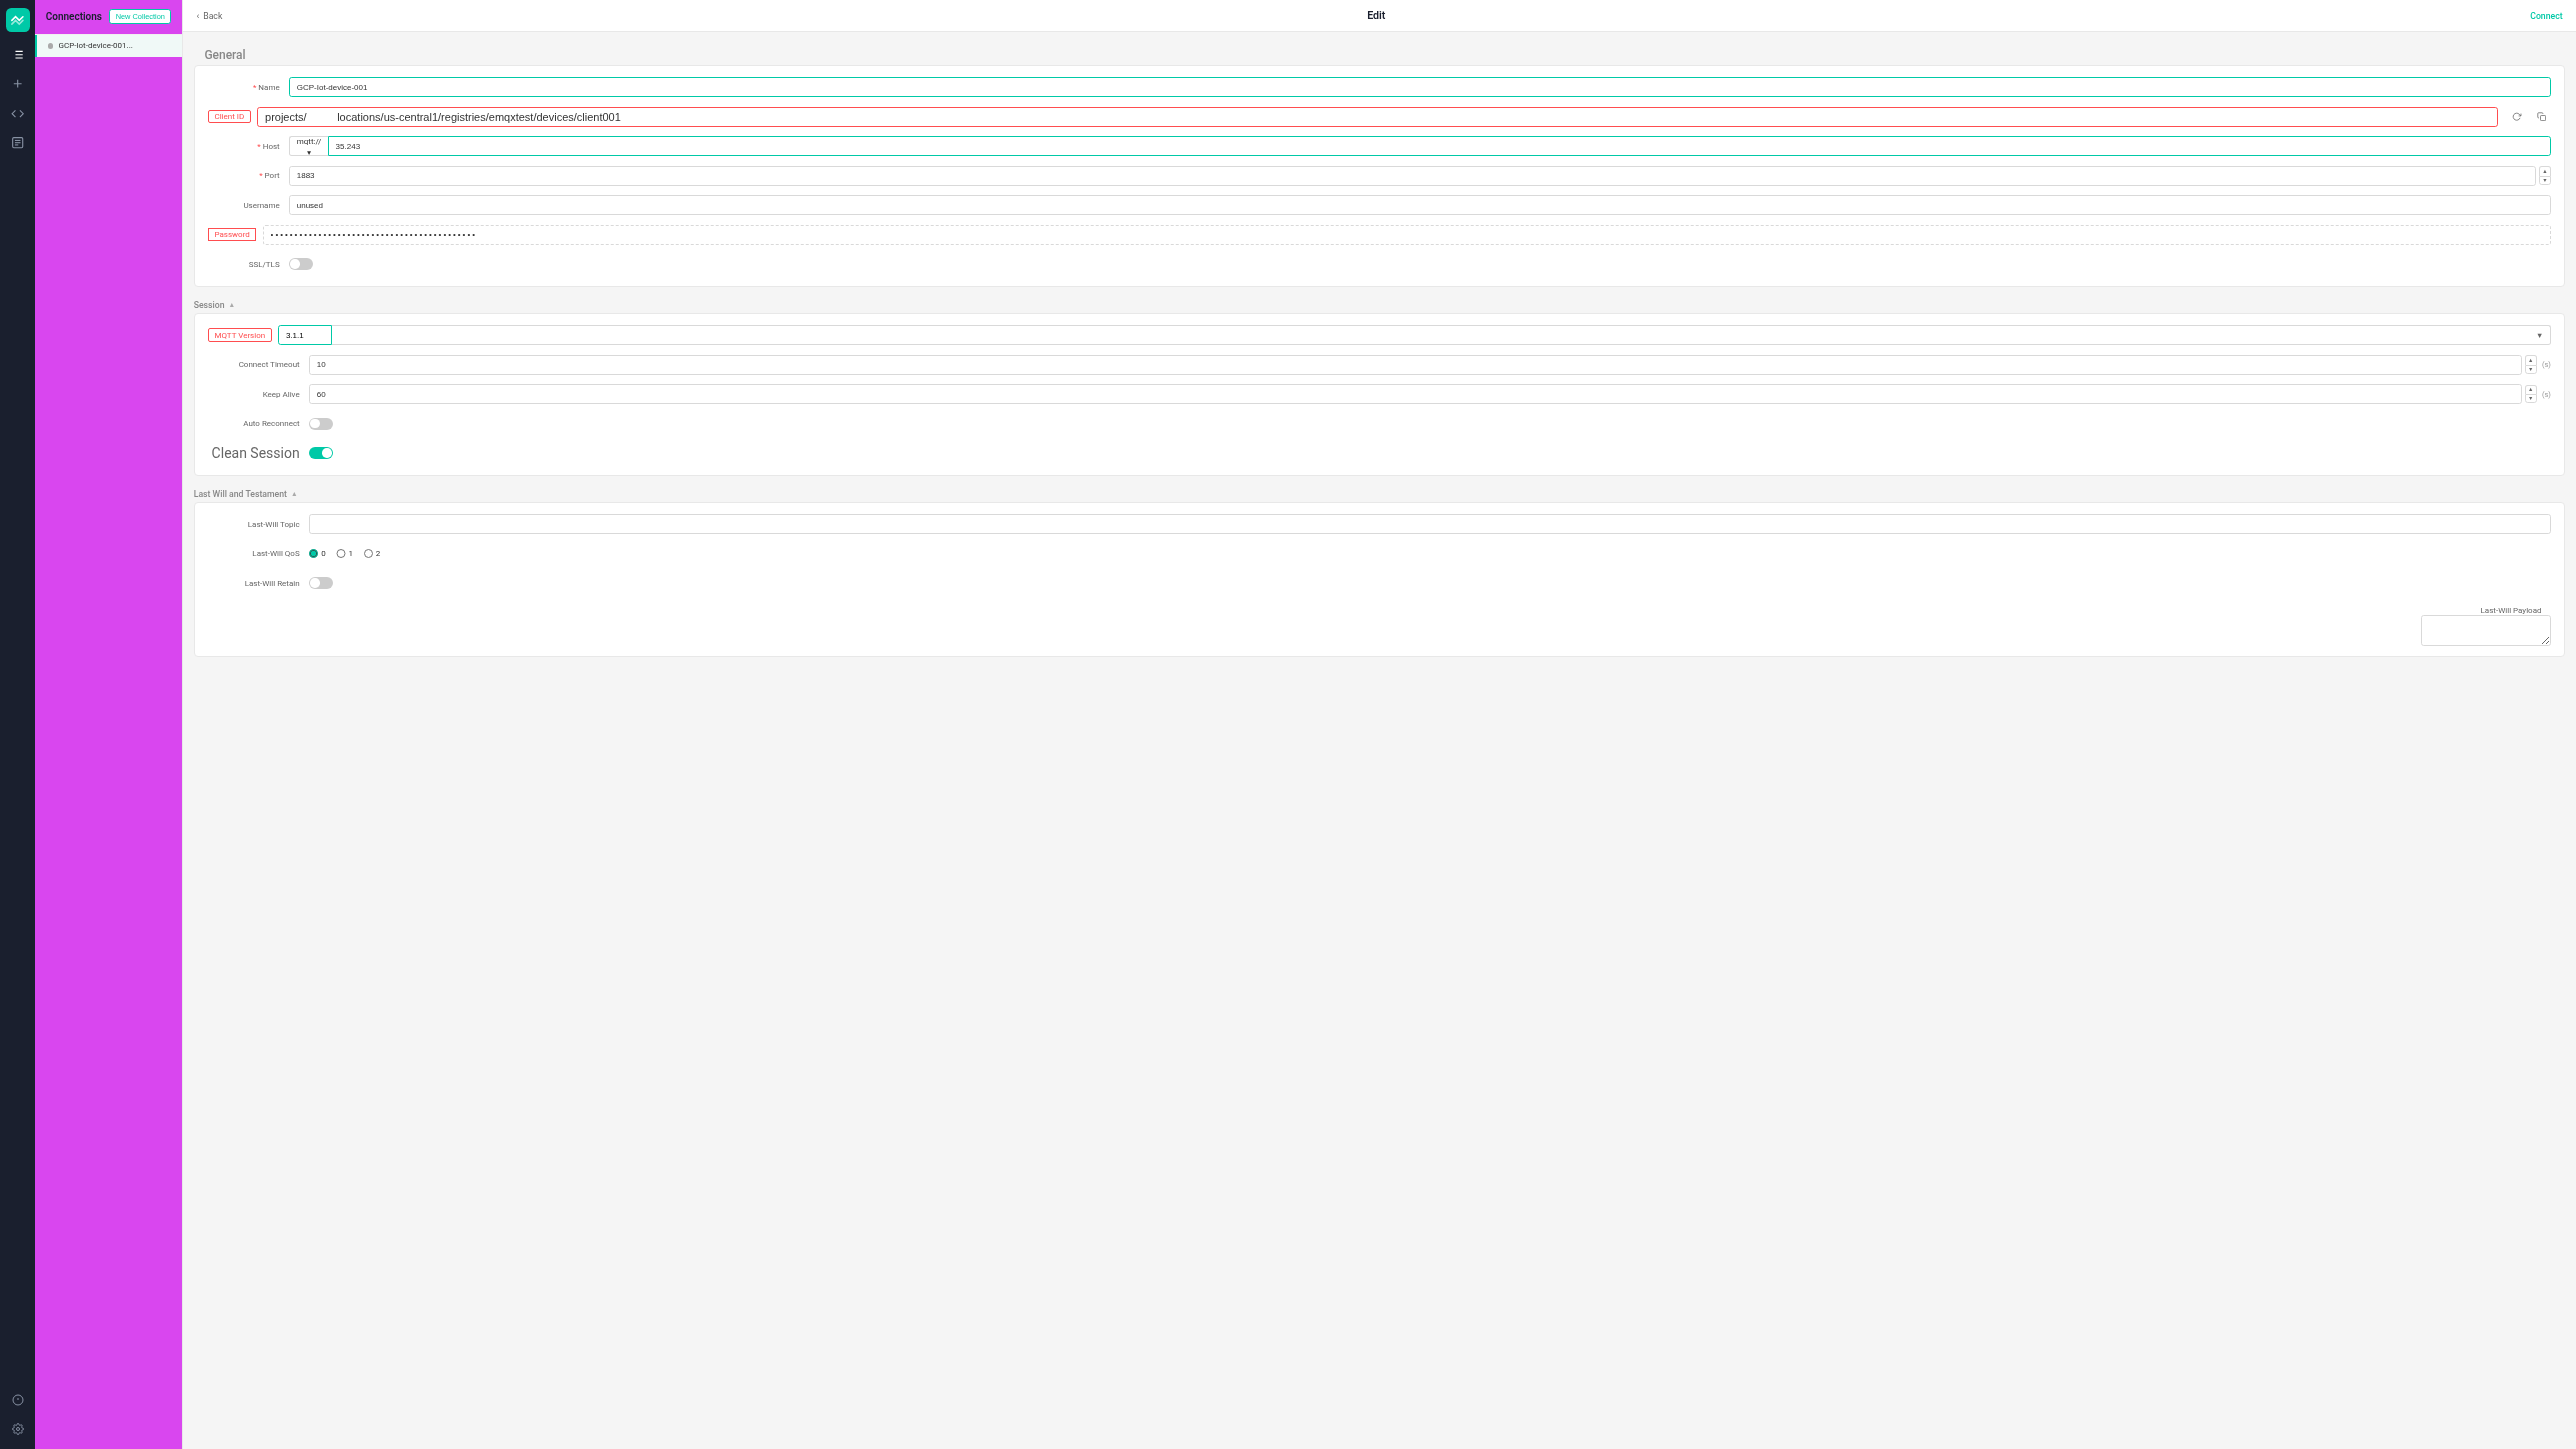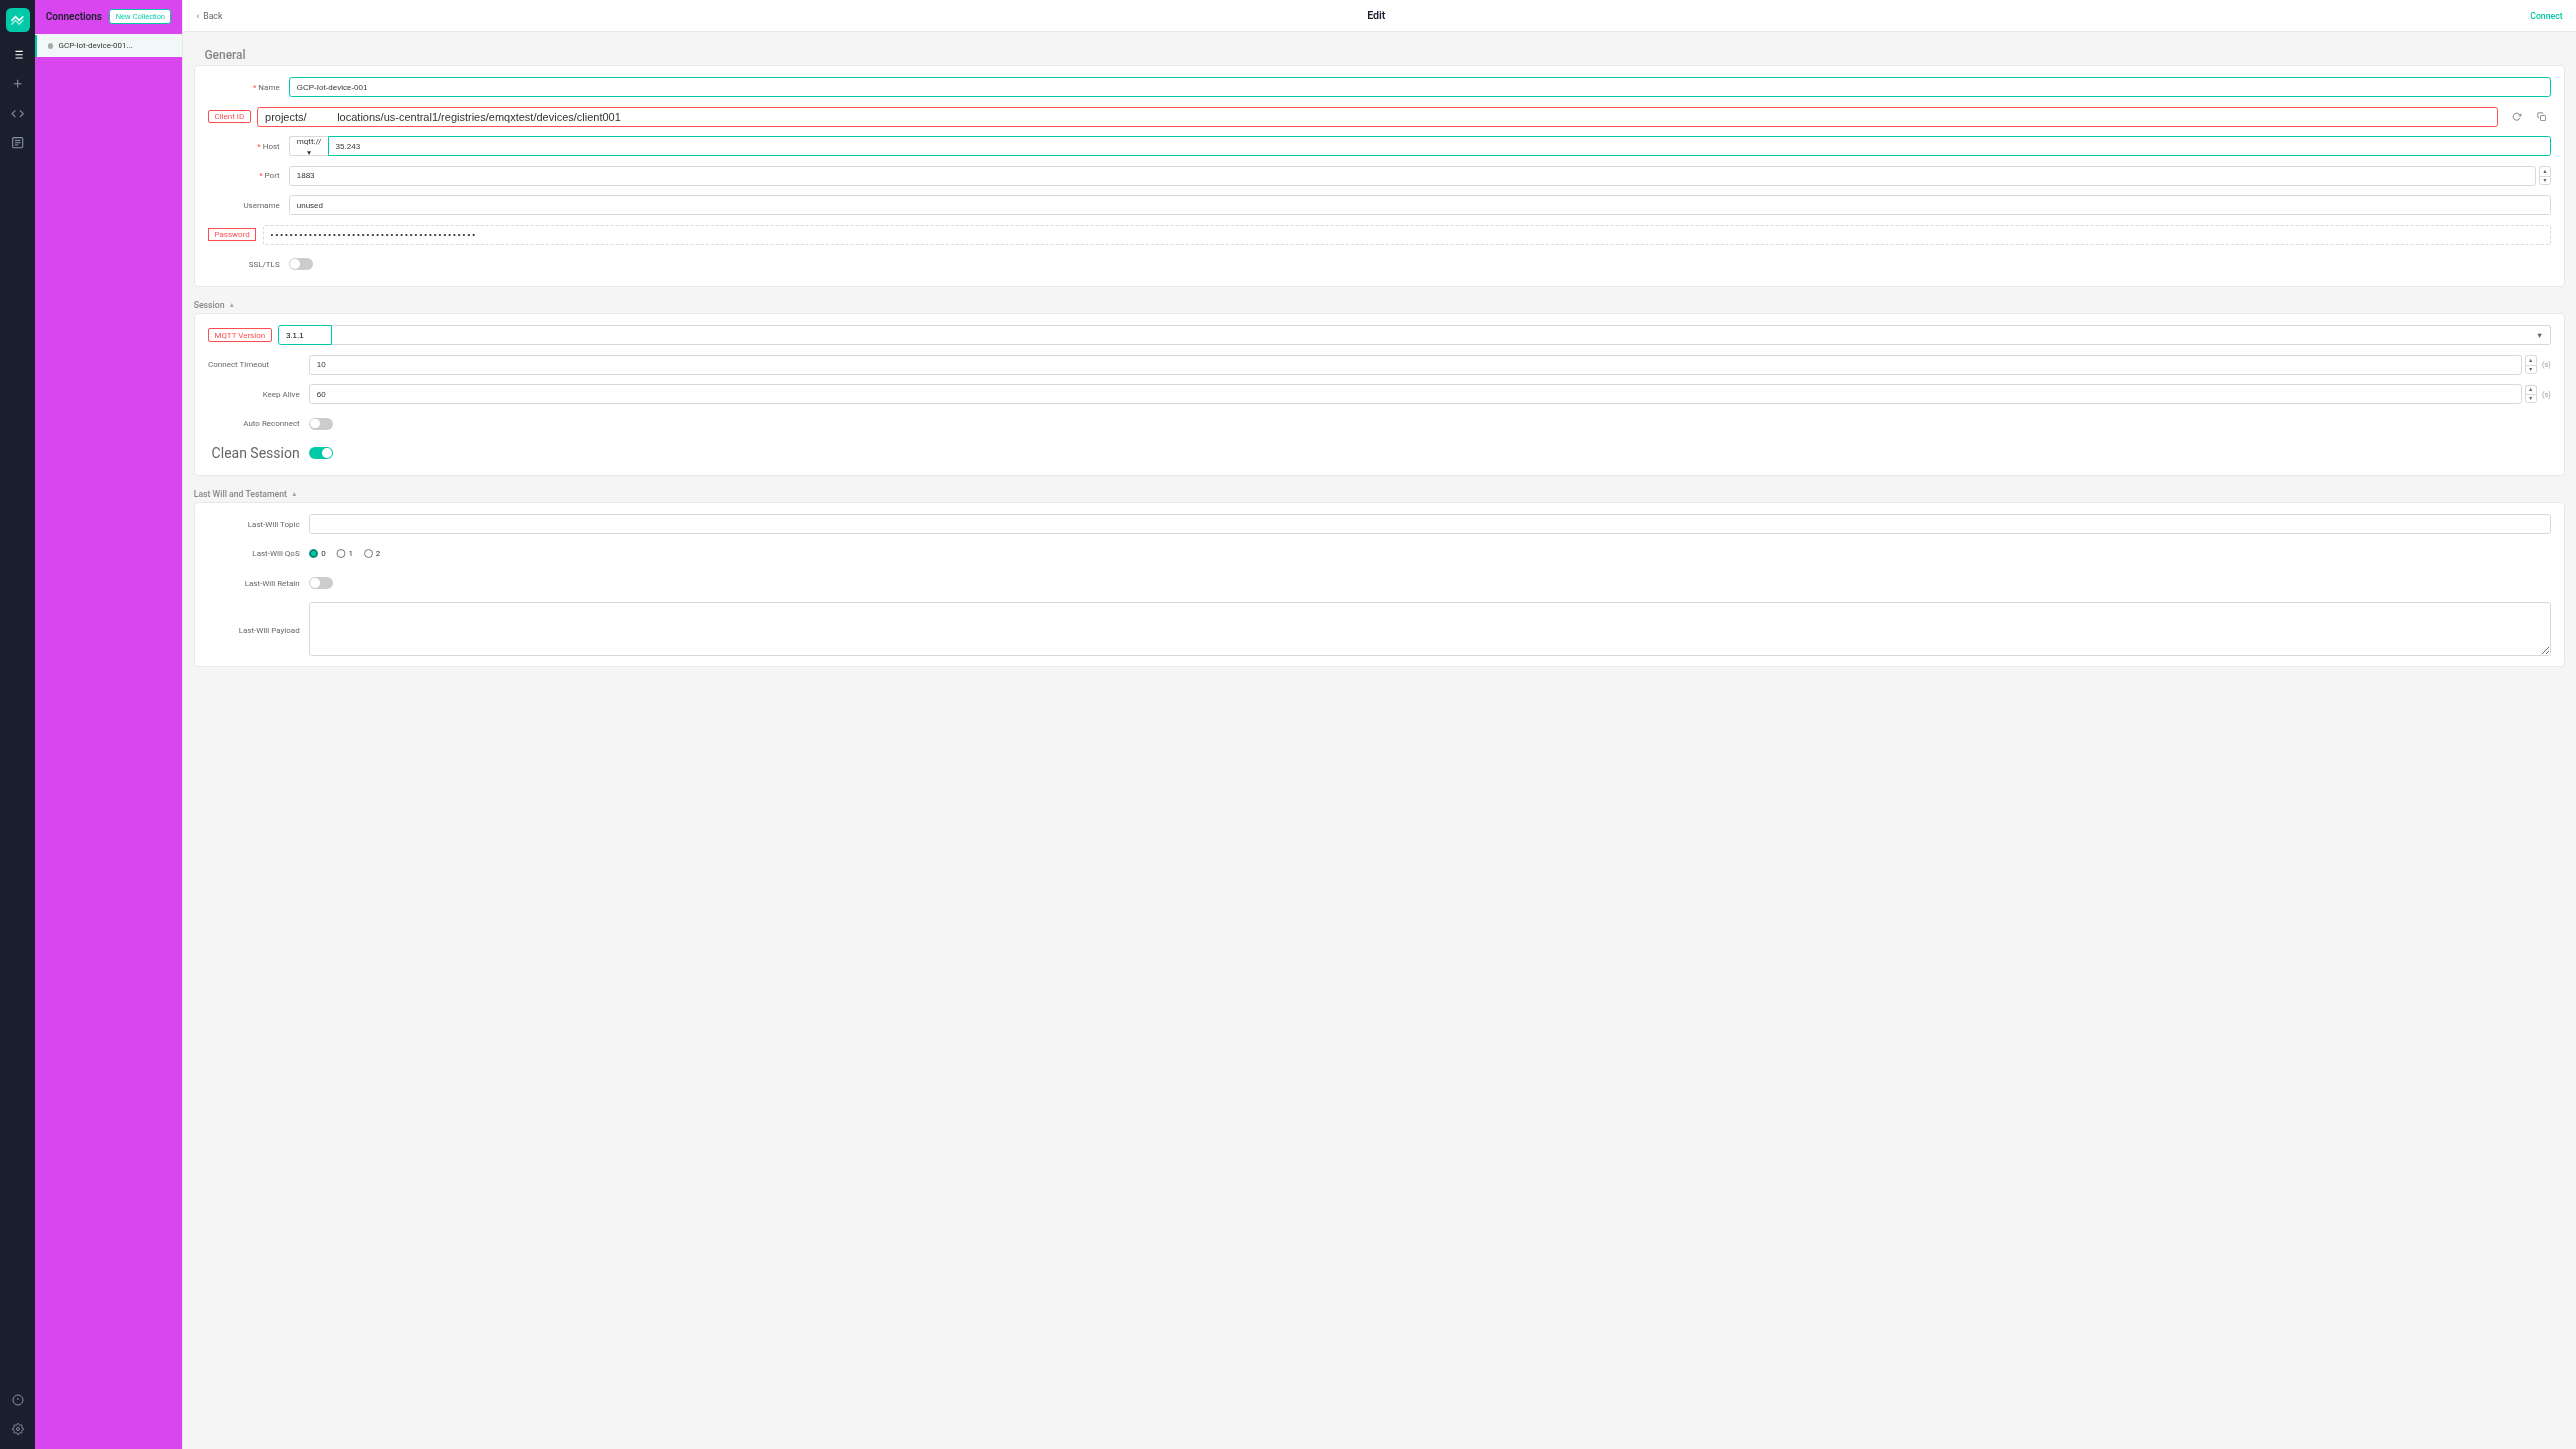--- a/index.html
+++ b/index.html
@@ -238,21 +238,21 @@
           <div style="display:flex;align-items:center;gap:0;flex:1;">
             <span style="color:#ff4d4f;border:0.7px solid #ff4d4f;border-radius:2px;padding:1.3px 5.4px;margin-right:6.7px;font-size:8px;flex-shrink:0;">MQTT Version</span>
             <input type="text" value="3.1.1" style="width: 54px; height: 20px; border: 0.7px solid rgb(0, 201, 167); border-radius: 2.7px 0px 0px 2.7px; padding: 0px 6.7px; font-size: 8px; outline: none;">
             <div style="flex:1;height:20px;border:0.7px solid #d9d9d9;border-left:none;border-radius:0 2.7px 2.7px 0;display:flex;align-items:center;padding:0 6.7px;justify-content:flex-end;cursor:pointer;background:white;">
               <span style="font-size:7.4px;color:#666;">▼</span>
             </div>
           </div>
         </div>
 
         <div class="advanced-row">
-          <span style="width:101px;text-align:left;font-size:8px;color:#666;padding-right:9.4px;flex-shrink:0;">Connect Timeout</span>
+          <span style="width:101px;text-align:right;font-size:8px;color:#666;padding-right:9.4px;flex-shrink:0;">Connect Timeout</span>
           <input class="advanced-input" type="text" value="10" style="">
           <div class="spinner" style="margin-left:2.7px;">
             <button class="spinner-btn">▲</button>
             <button class="spinner-btn">▼</button>
           </div>
           <span class="units">(s)</span>
         </div>
 
         <div class="advanced-row">
           <span style="width:101px;text-align:right;font-size:8px;color:#666;padding-right:9.4px;flex-shrink:0;">Keep Alive</span>
@@ -306,21 +306,21 @@
               <span>2</span>
             </label>
           </div>
         </div>
 
         <div class="advanced-row">
           <span style="width:101px;text-align:right;font-size:8px;color:#666;padding-right:9.4px;flex-shrink:0;">Last-Will Retain</span>
           <div class="toggle"></div>
         </div>
 
-        <div class="advanced-row" style="align-items:center;">
+        <div class="advanced-row" style="align-items:flex-end;flex-direction:column;">
           <span style="width:101px;text-align:right;font-size:8px;color:#666;padding-right:9.4px;flex-shrink:0;padding-top:4px;">Last-Will Payload</span>
           <textarea class="payload-textarea" style=""></textarea>
         </div>
       </div>
     </div>
 
     <div style="height: 13.4px;"></div>
   </div>
 </div>
 

